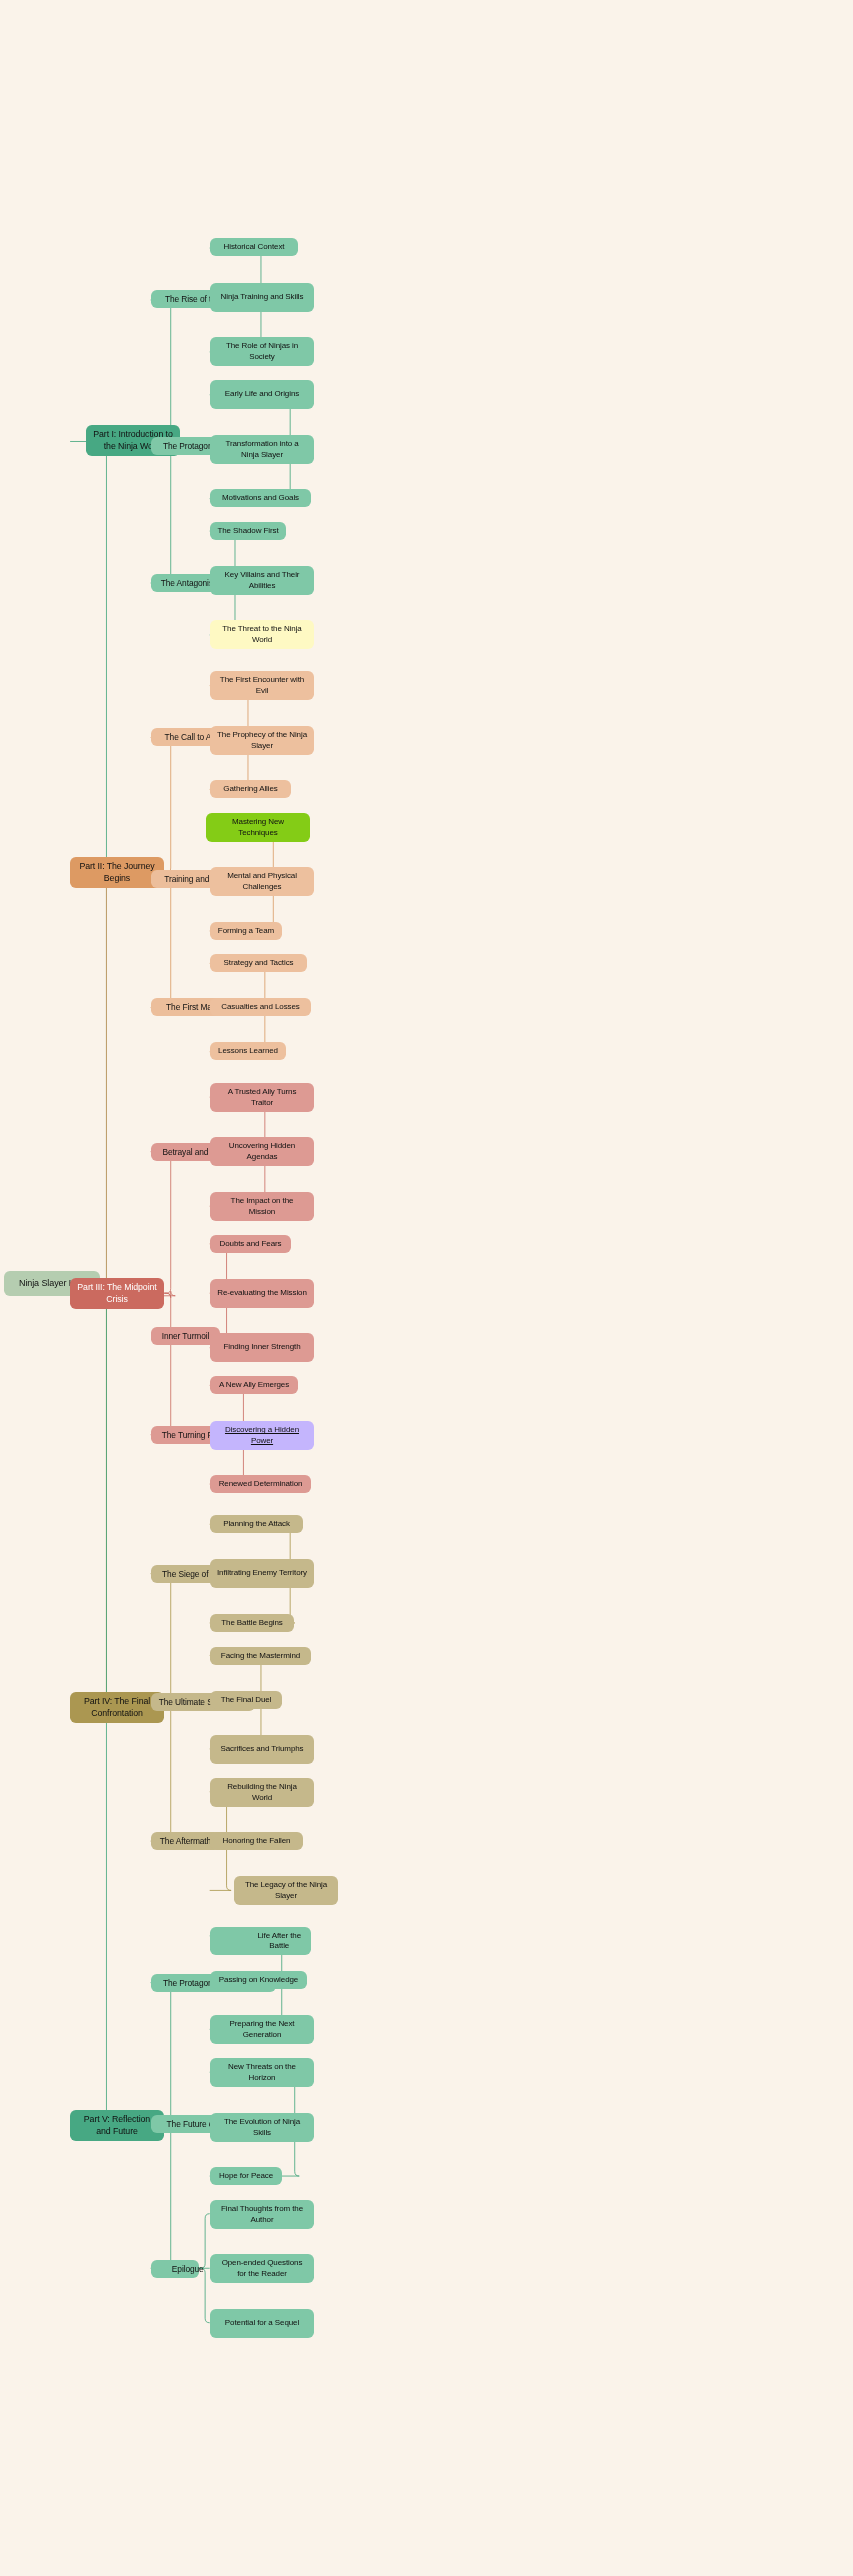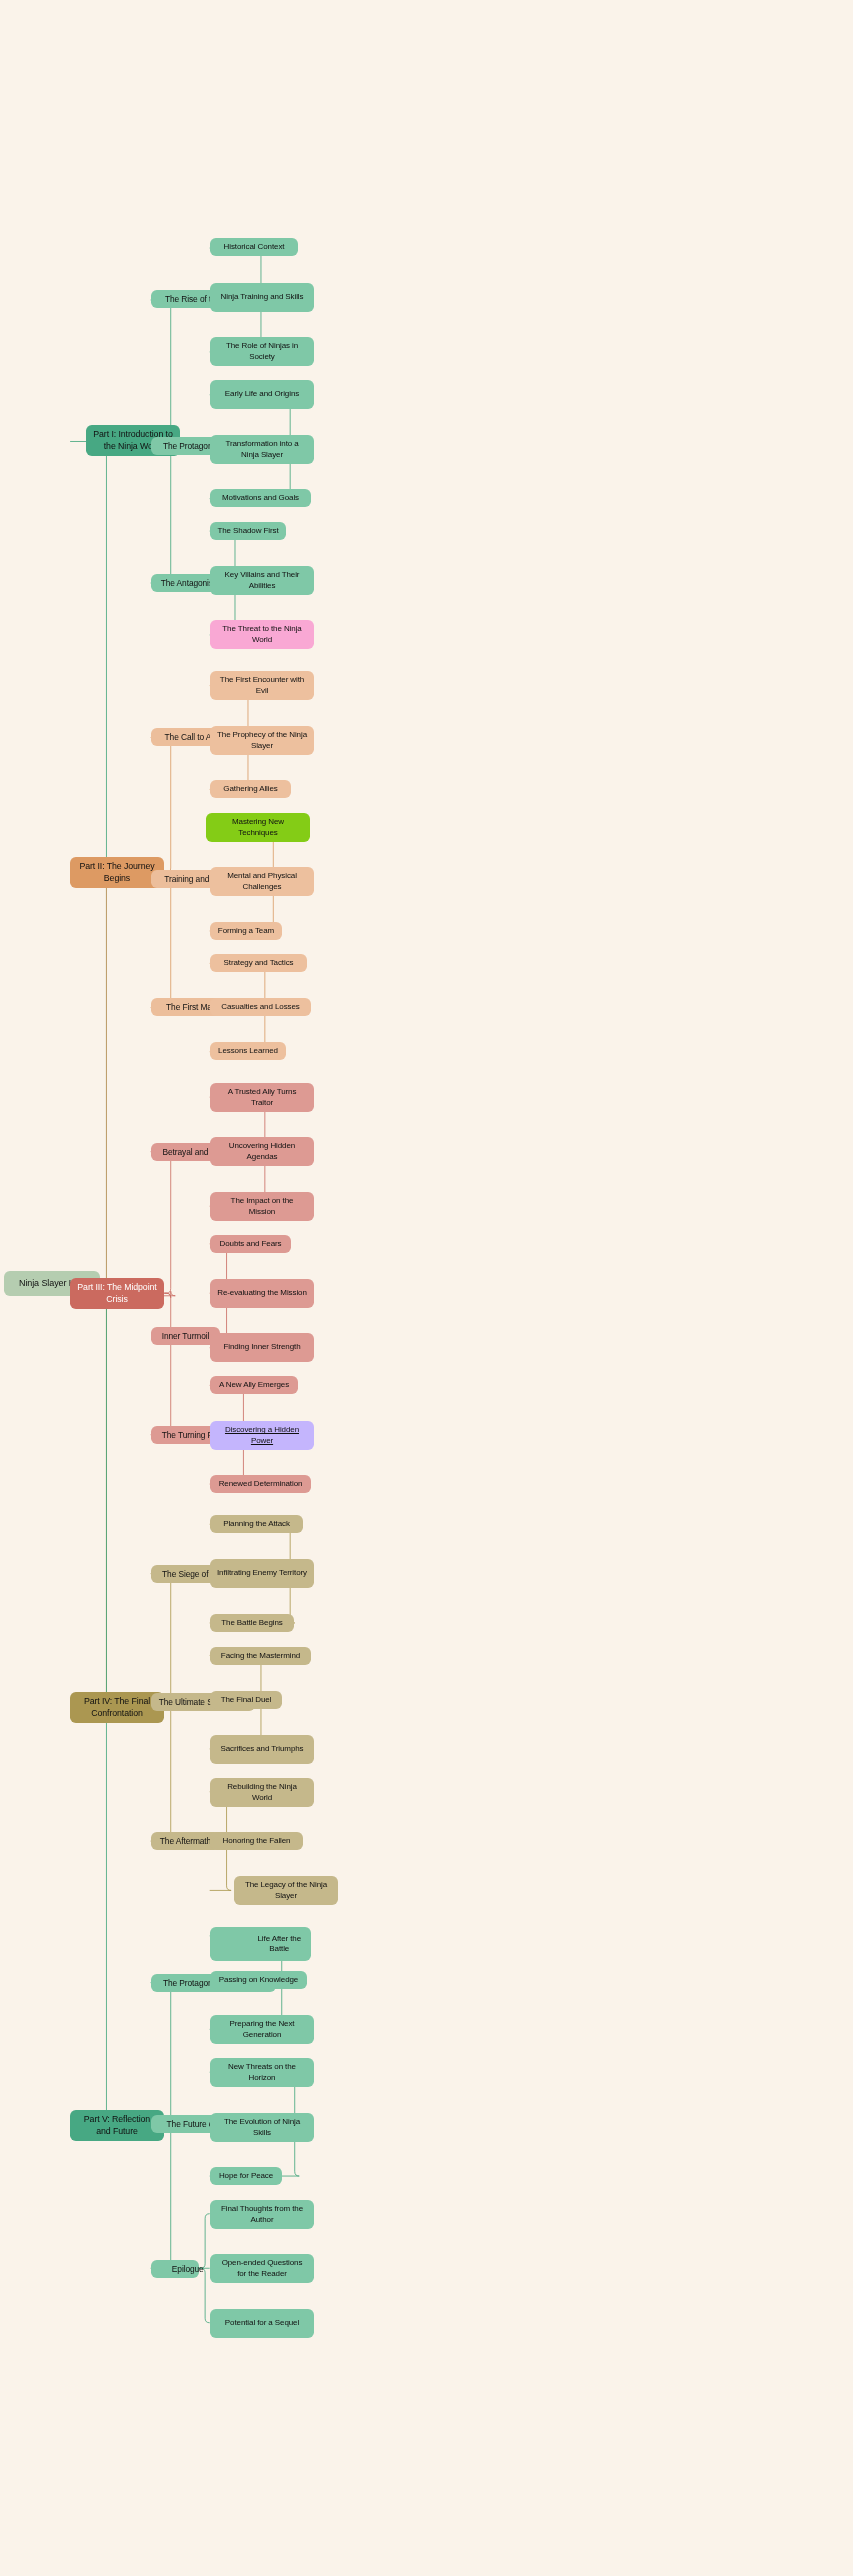--- a/index.html
+++ b/index.html
@@ -123,21 +123,21 @@
       <div class="node lvl3" style="left: 210px; top: 238px; width: 88px; height: 18px; background: rgb(127, 200, 167); color: rgb(17, 17, 17);">Historical Context</div>
       <div class="node lvl3" style="left: 210px; top: 283px; width: 104px; height: 29px; background: rgb(127, 200, 167); color: rgb(17, 17, 17);">Ninja Training and Skills</div>
       <div class="node lvl3" style="left: 210px; top: 337px; width: 104px; height: 29px; background: rgb(127, 200, 167); color: rgb(17, 17, 17);">The Role of Ninjas in Society</div>
       <div class="node lvl2" style="left: 151px; top: 437px; width: 133px; height: 18px; background: rgb(127, 200, 167); color: rgb(17, 17, 17);">The Protagonist's Background</div>
       <div class="node lvl3" style="left: 210px; top: 380px; width: 104px; height: 29px; background: rgb(127, 200, 167); color: rgb(17, 17, 17);">Early Life and Origins</div>
       <div class="node lvl3" style="left: 210px; top: 435px; width: 104px; height: 29px; background: rgb(127, 200, 167); color: rgb(17, 17, 17);">Transformation into a Ninja Slayer</div>
       <div class="node lvl3" style="left: 210px; top: 489px; width: 101px; height: 18px; background: rgb(127, 200, 167); color: rgb(17, 17, 17);">Motivations and Goals</div>
       <div class="node lvl2" style="left: 151px; top: 574px; width: 78px; height: 18px; background: rgb(127, 200, 167); color: rgb(17, 17, 17);">The Antagonists</div>
       <div class="node lvl3" style="left: 210px; top: 522px; width: 76px; height: 18px; background: rgb(127, 200, 167); color: rgb(17, 17, 17);">The Shadow First</div>
       <div class="node lvl3" style="left: 210px; top: 566px; width: 104px; height: 29px; background: rgb(127, 200, 167); color: rgb(17, 17, 17);">Key Villains and Their Abilities</div>
-      <div class="node lvl3" style="left: 210px; top: 620px; width: 104px; height: 29px; background: #f9a8d4; color: rgb(17, 17, 17);">The Threat to the Ninja World</div>
+      <div class="node lvl3" style="left: 210px; top: 620px; width: 104px; height: 29px; background: #fef9c3; color: rgb(17, 17, 17);">The Threat to the Ninja World</div>
       <div class="node lvl1" style="left: 70px; top: 857px; width: 94px; height: 31px; background: rgb(221, 154, 99); color: rgb(17, 17, 17);">Part II: The Journey Begins</div>
       <div class="node lvl2" style="left: 151px; top: 728px; width: 91px; height: 18px; background: rgb(236, 190, 155); color: rgb(17, 17, 17);">The Call to Action</div>
       <div class="node lvl3" style="left: 210px; top: 671px; width: 104px; height: 29px; background: rgb(237, 192, 158); color: rgb(17, 17, 17);">The First Encounter with Evil</div>
       <div class="node lvl3" style="left: 210px; top: 726px; width: 104px; height: 29px; background: rgb(237, 192, 158); color: rgb(17, 17, 17);">The Prophecy of the Ninja Slayer</div>
       <div class="node lvl3" style="left: 210px; top: 780px; width: 81px; height: 18px; background: rgb(237, 192, 158); color: rgb(17, 17, 17);">Gathering Allies</div>
       <div class="node lvl2" style="left: 151px; top: 870px; width: 116px; height: 18px; background: rgb(236, 190, 155); color: rgb(17, 17, 17);">Training and Preparation</div>
       <div class="node lvl3" style="left: 206px; top: 813px; width: 104px; height: 29px; background: #84cc16; color: rgb(17, 17, 17);">Mastering New Techniques</div>
       <div class="node lvl3" style="left: 210px; top: 867px; width: 104px; height: 29px; background: rgb(237, 192, 158); color: rgb(17, 17, 17);">Mental and Physical Challenges</div>
       <div class="node lvl3" style="left: 210px; top: 922px; width: 72px; height: 18px; background: rgb(237, 192, 158); color: rgb(17, 17, 17);">Forming a Team</div>
       <div class="node lvl2" style="left: 151px; top: 998px; width: 108px; height: 18px; background: rgb(236, 190, 155); color: rgb(17, 17, 17);">The First Major Battle</div>
@@ -165,21 +165,21 @@
       <div class="node lvl2" style="left: 151px; top: 1693px; width: 104px; height: 18px; background: rgb(197, 184, 139); color: rgb(17, 17, 17);">The Ultimate Showdown</div>
       <div class="node lvl3" style="left: 210px; top: 1647px; width: 101px; height: 18px; background: rgb(197, 184, 139); color: rgb(17, 17, 17);">Facing the Mastermind</div>
       <div class="node lvl3" style="left: 210px; top: 1691px; width: 72px; height: 18px; background: rgb(197, 184, 139); color: rgb(17, 17, 17);">The Final Duel</div>
       <div class="node lvl3" style="left: 210px; top: 1735px; width: 104px; height: 29px; background: rgb(197, 184, 139); color: rgb(17, 17, 17);">Sacrifices and Triumphs</div>
       <div class="node lvl2" style="left: 151px; top: 1832px; width: 69px; height: 18px; background: rgb(197, 184, 139); color: rgb(17, 17, 17);">The Aftermath</div>
       <div class="node lvl3" style="left: 210px; top: 1778px; width: 104px; height: 29px; background: rgb(197, 184, 139); color: rgb(17, 17, 17);">Rebuilding the Ninja World</div>
       <div class="node lvl3" style="left: 210px; top: 1832px; width: 93px; height: 18px; background: rgb(197, 184, 139); color: rgb(17, 17, 17);">Honoring the Fallen</div>
       <div class="node lvl3" style="left: 210px; top: 1876px; width: 104px; height: 29px; background: rgb(197, 184, 139); color: rgb(17, 17, 17); margin-left: 24px;">The Legacy of the Ninja Slayer</div>
       <div class="node lvl1" style="left: 70px; top: 2110px; width: 94px; height: 31px; background: rgb(71, 168, 131); color: rgb(17, 17, 17);">Part V: Reflection and Future</div>
       <div class="node lvl2" style="left: 151px; top: 1974px; width: 125px; height: 18px; background: rgb(127, 200, 167); color: rgb(17, 17, 17);">The Protagonist's New Path</div>
-      <div class="node lvl3" style="left: 210px; top: 1927px; width: 101px; height: 34px; background: rgb(127, 200, 167); color: rgb(17, 17, 17); padding-left: 44px;">Life After the Battle</div>
+      <div class="node lvl3" style="left: 210px; top: 1927px; width: 101px; height: 28px; background: rgb(127, 200, 167); color: rgb(17, 17, 17); padding-left: 44px;">Life After the Battle</div>
       <div class="node lvl3" style="left: 210px; top: 1971px; width: 97px; height: 18px; background: rgb(127, 200, 167); color: rgb(17, 17, 17);">Passing on Knowledge</div>
       <div class="node lvl3" style="left: 210px; top: 2015px; width: 104px; height: 29px; background: rgb(127, 200, 167); color: rgb(17, 17, 17);">Preparing the Next Generation</div>
       <div class="node lvl2" style="left: 151px; top: 2115px; width: 138px; height: 18px; background: rgb(127, 200, 167); color: rgb(17, 17, 17);">The Future of the Ninja World</div>
       <div class="node lvl3" style="left: 210px; top: 2058px; width: 104px; height: 29px; background: rgb(127, 200, 167); color: rgb(17, 17, 17);">New Threats on the Horizon</div>
       <div class="node lvl3" style="left: 210px; top: 2113px; width: 104px; height: 29px; background: rgb(127, 200, 167); color: rgb(17, 17, 17);">The Evolution of Ninja Skills</div>
       <div class="node lvl3" style="left: 210px; top: 2167px; width: 72px; height: 18px; background: rgb(127, 200, 167); color: rgb(17, 17, 17);">Hope for Peace</div>
       <div class="node lvl2" style="left: 151px; top: 2260px; width: 48px; height: 18px; background: rgb(127, 200, 167); color: rgb(17, 17, 17); padding-left: 32px;">Epilogue</div>
       <div class="node lvl3" style="left: 210px; top: 2200px; width: 104px; height: 29px; background: rgb(127, 200, 167); color: rgb(17, 17, 17);">Final Thoughts from the Author</div>
       <div class="node lvl3" style="left: 210px; top: 2254px; width: 104px; height: 29px; background: rgb(127, 200, 167); color: rgb(17, 17, 17);">Open-ended Questions for the Reader</div>
       <div class="node lvl3" style="left: 210px; top: 2309px; width: 104px; height: 29px; background: rgb(127, 200, 167); color: rgb(17, 17, 17);">Potential for a Sequel</div>

